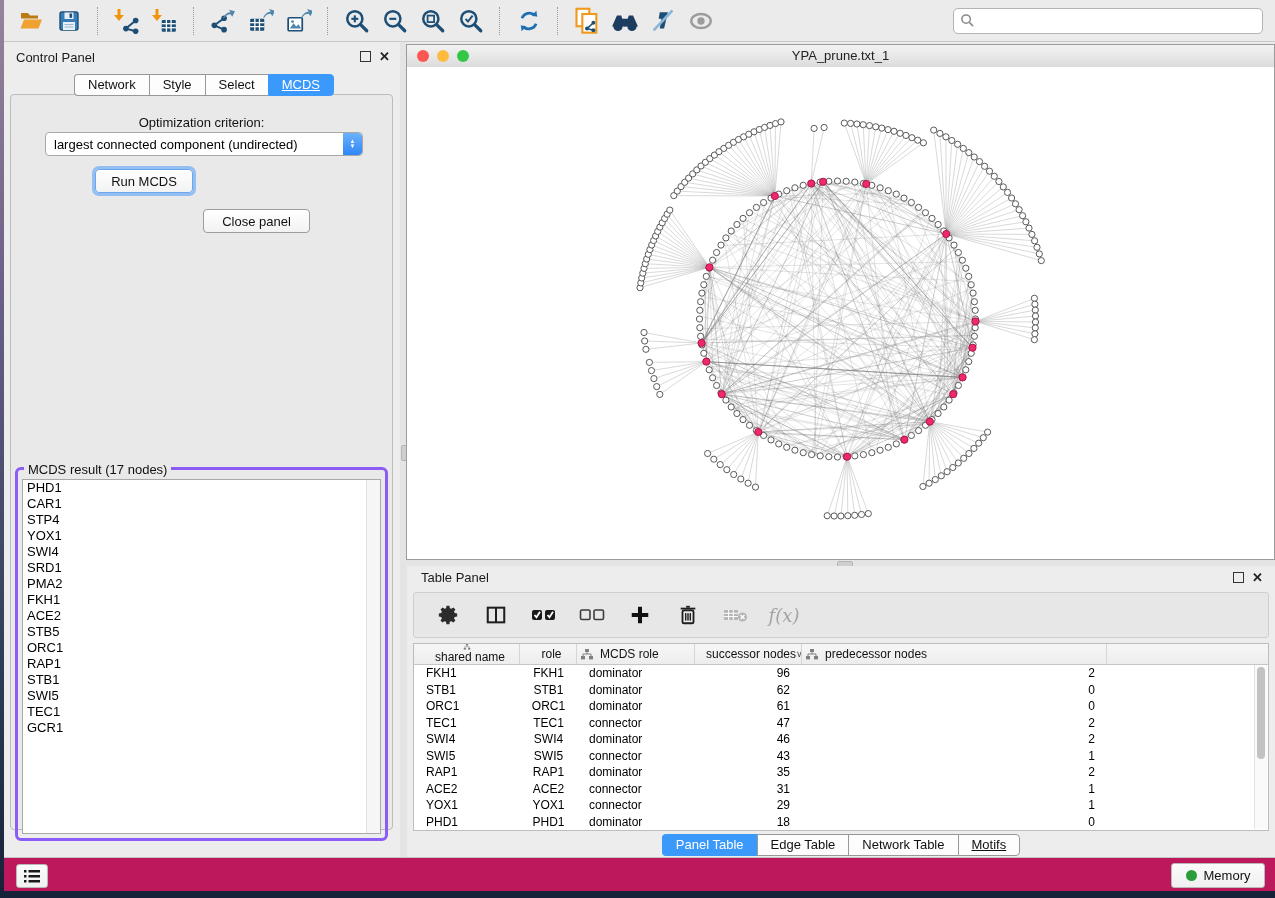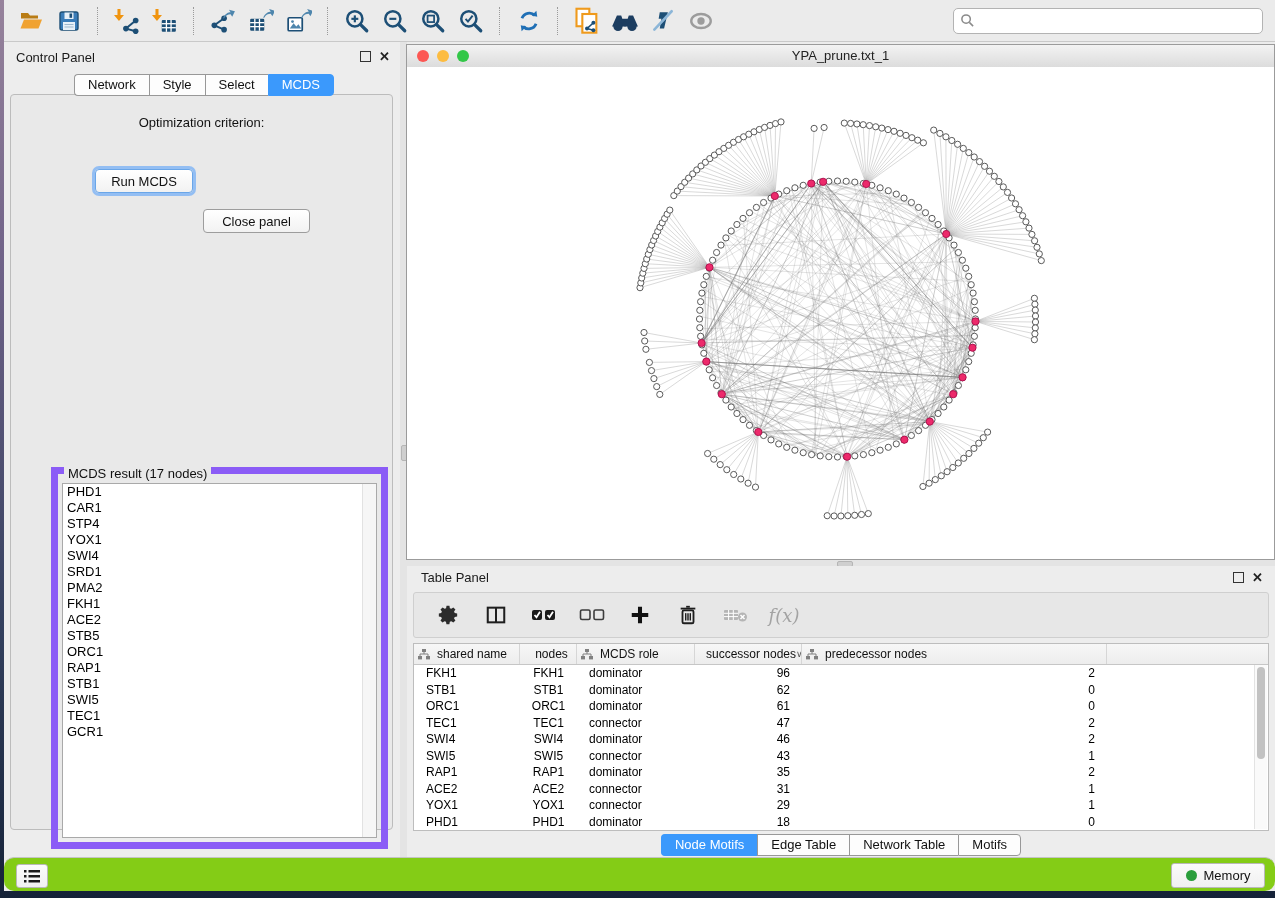--- a/index.html
+++ b/index.html
@@ -19,37 +19,37 @@
   .cpanel{position:absolute;left:0;top:42px;width:396px;bottom:33px;background:#ededed;}
   .ptitle{position:absolute;left:12px;top:8px;font-size:13px;color:#1a1a1a;}
   .wictl{position:absolute;top:9px;display:flex;gap:8px;align-items:center;}
   .cpanel .wictl{right:10px;}
   .float-box{width:9px;height:9px;border:1.5px solid #333;display:inline-block;}
   .close-x{font-size:13px;font-weight:bold;color:#222;line-height:10px;}
   .tabrow{position:absolute;left:70px;top:32px;display:flex;z-index:2;}
   .tab{height:20px;line-height:20px;padding:0 13px;font-size:13px;background:#fdfdfd;
     border:1px solid #989898;border-right:none;color:#111;}
   .tab:first-child{border-radius:4px 0 0 4px;}
-  .tab:last-child{border-right:1px solid #989898;border-radius:0 4px 4px 0;}
+  .tab:last-child{border-right:1px solid #989898;border-radius:0 4px 4px 0;text-decoration:underline;}
   .tab.sel{background:#3b99fc;border-color:#3b99fc;color:#fff;}
   .cbody{position:absolute;left:6px;right:7px;top:52px;bottom:28px;background:#e9e9e9;
     border:1px solid #bcbcbc;border-radius:4px;}
   .optlabel{position:absolute;top:20px;left:0;right:0;text-align:center;font-size:13px;color:#111;}
   .select{position:absolute;left:34px;top:37px;width:316px;height:22px;background:#fff;
     border:1px solid #a8a8a8;border-radius:4px;font-size:13px;display:flex;align-items:center;}
   .select .val{flex:1;padding:0 8px;white-space:nowrap;overflow:hidden;}
   .stepper{width:19px;height:22px;border-radius:0 4px 4px 0;
     background:linear-gradient(180deg,#6cb1fc,#2f86f6);display:flex;flex-direction:column;
     align-items:center;justify-content:center;color:#fff;font-size:6px;line-height:5px;}
   .btn{position:absolute;height:22px;background:linear-gradient(180deg,#ffffff,#f2f2f2);
     border:1px solid #9d9d9d;border-radius:4px;font-size:13px;color:#111;
     display:flex;align-items:center;justify-content:center;}
   .btn.focusring{box-shadow:0 0 0 3px rgba(77,154,252,.55);border-color:#6aa6e8;}
   .fieldset{position:absolute;left:4px;right:4px;top:372px;height:368px;
-    border:7px solid #8b5cf6;border-radius:0;margin-left:36px;}
+    border:3px solid #8b5cf6;border-radius:6px;}
   .legend{position:absolute;top:-8px;left:6px;background:#e9e9e9;padding:0 4px;font-size:13px;color:#111;}
   .mcds-list{position:absolute;left:4px;right:4px;top:9px;bottom:4px;background:#fff;
     border:1px solid #a9a9a9;overflow:hidden;}
   .mcds-track{position:absolute;right:0;top:0;bottom:0;width:13px;background:#f6f6f6;border-left:1px solid #e2e2e2;}
   .mcds-item{font-size:13px;line-height:16px;padding-left:4px;color:#000;}
   
   .vdiv{position:absolute;left:396px;top:42px;width:7px;bottom:33px;background:#e4e4e4;}
   .grip{position:absolute;background:#cfcfcf;border:1px solid #b5b5b5;border-radius:2px;}
   
   .netwin{position:absolute;left:402px;top:44px;right:0;height:516px;border:1px solid #9b9b9b;
@@ -78,21 +78,21 @@
   .sortglyph{margin-left:auto;margin-right:4px;font-size:9px;color:#555;}
   .tr{display:flex;height:16.5px;align-items:center;}
   .td{font-size:12px;color:#000;box-sizing:border-box;white-space:nowrap;overflow:hidden;}
   .td.left{padding-left:12px;text-align:left;}
   .td.center{text-align:center;}
   .td.right{text-align:right;padding-right:12px;}
   .vscroll{position:absolute;right:1px;top:21px;bottom:1px;width:12px;background:#fafafa;border-left:1px solid #e3e3e3;}
   .vthumb{position:absolute;left:1.5px;width:8px;border-radius:4px;background:#c2c2c2;}
   .btabs{position:absolute;left:0;right:0;top:268px;display:flex;justify-content:center;}
   
-  .statusbar{position:absolute;left:0;right:0;bottom:0;height:33px;background:#84cc16;border-top:1px solid #c4c4c4;border-radius:10px;}
+  .statusbar{position:absolute;left:0;right:0;bottom:0;height:33px;background:#be185d;border-top:1px solid #c4c4c4;}
   .sbtn{position:absolute;border:1px solid #b9b9b9;border-radius:3px;background:linear-gradient(180deg,#fbfbfb,#f0f0f0);
     display:flex;align-items:center;justify-content:center;}
   .memdot{width:11px;height:11px;border-radius:50%;margin-right:7px;}
   .memlbl{font-size:13px;color:#111;}
 </style>
 </head>
 <body>
 
 <div class="win">
 
@@ -257,20 +257,27 @@
       <span class="close-x">✕</span>
     </div>
     <div class="tabrow">
       <div class="tab">Network</div>
       <div class="tab">Style</div>
       <div class="tab">Select</div>
       <div class="tab sel">MCDS</div>
     </div>
     <div class="cbody">
       <div class="optlabel">Optimization criterion:</div>
+      <div class="select">
+        <span class="val">largest connected component (undirected)</span>
+        <span class="stepper">
+            <span>▲</span>
+            <span>▼</span>
+          </span>
+      </div>
       <div class="btn focusring" style="left:84px;top:74px;width:96px;">Run MCDS</div>
       <div class="btn" style="left:192px;top:74px;width:105px;margin-top:40px;">Close panel</div>
       <div class="fieldset">
         <span class="legend">MCDS result (17 nodes)</span>
         <div class="mcds-list">
           <div class="mcds-track"></div>
         <div class="mcds-item">PHD1</div>
             <div class="mcds-item">CAR1</div>
             <div class="mcds-item">STP4</div>
             <div class="mcds-item">YOX1</div>
@@ -1051,33 +1058,33 @@
             <circle cx="19.5" cy="12" r="4.5" fill="#b5b5b5"></circle>
             <path d="M17.5 10l4 4M21.5 10l-4 4" stroke="#fff" stroke-width="1.5"></path>
           </svg>
       </div>
       <div class="tbtn">
         <span class="fx">f(x)</span>
       </div>
     </div>
     <div class="tablewrap">
       <div class="thead">
-          <div class="th" style="width: 106px;">
+          <div class="th" style="width: 106px; flex-direction: column;">
             <svg width="12" height="11" viewBox="0 0 12 11">
               <g fill="#808080">
                 <rect x="4" y="0" width="4" height="3"></rect>
                 <rect x="0" y="7" width="4" height="3.4"></rect>
                 <rect x="8" y="7" width="4" height="3.4"></rect>
               </g>
               <path d="M6 3v2M2 7V5h8v2" stroke="#808080" fill="none"></path>
             </svg>
             <span class="lbl">shared name</span>
           </div>
           <div class="th center" style="width: 57px;">
-            <span class="lbl">nodes</span>
+            <span class="lbl">role</span>
           </div>
           <div class="th" style="width: 118px;">
             <svg width="12" height="11" viewBox="0 0 12 11">
               <g fill="#808080">
                 <rect x="4" y="0" width="4" height="3"></rect>
                 <rect x="0" y="7" width="4" height="3.4"></rect>
                 <rect x="8" y="7" width="4" height="3.4"></rect>
               </g>
               <path d="M6 3v2M2 7V5h8v2" stroke="#808080" fill="none"></path>
             </svg>
@@ -1177,21 +1184,21 @@
             <div class="td left" style="width: 118px;">dominator</div>
             <div class="td right" style="width: 107px;">18</div>
             <div class="td right" style="width: 305px;">0</div>
           </div>
         </div>
       <div class="vscroll">
         <div class="vthumb" style="top:2px;height:92px;"></div>
       </div>
     </div>
     <div class="btabs">
-      <div class="tab sel">Node Motifs</div>
+      <div class="tab sel">Panel Table</div>
       <div class="tab">Edge Table</div>
       <div class="tab">Network Table</div>
       <div class="tab">Motifs</div>
     </div>
   </div>
 
   <div class="statusbar">
     <div class="sbtn" style="left:12px;top:6px;width:30px;height:22px;">
       <svg width="16" height="13" viewBox="0 0 16 13">
           <g fill="#1a1a1a">

